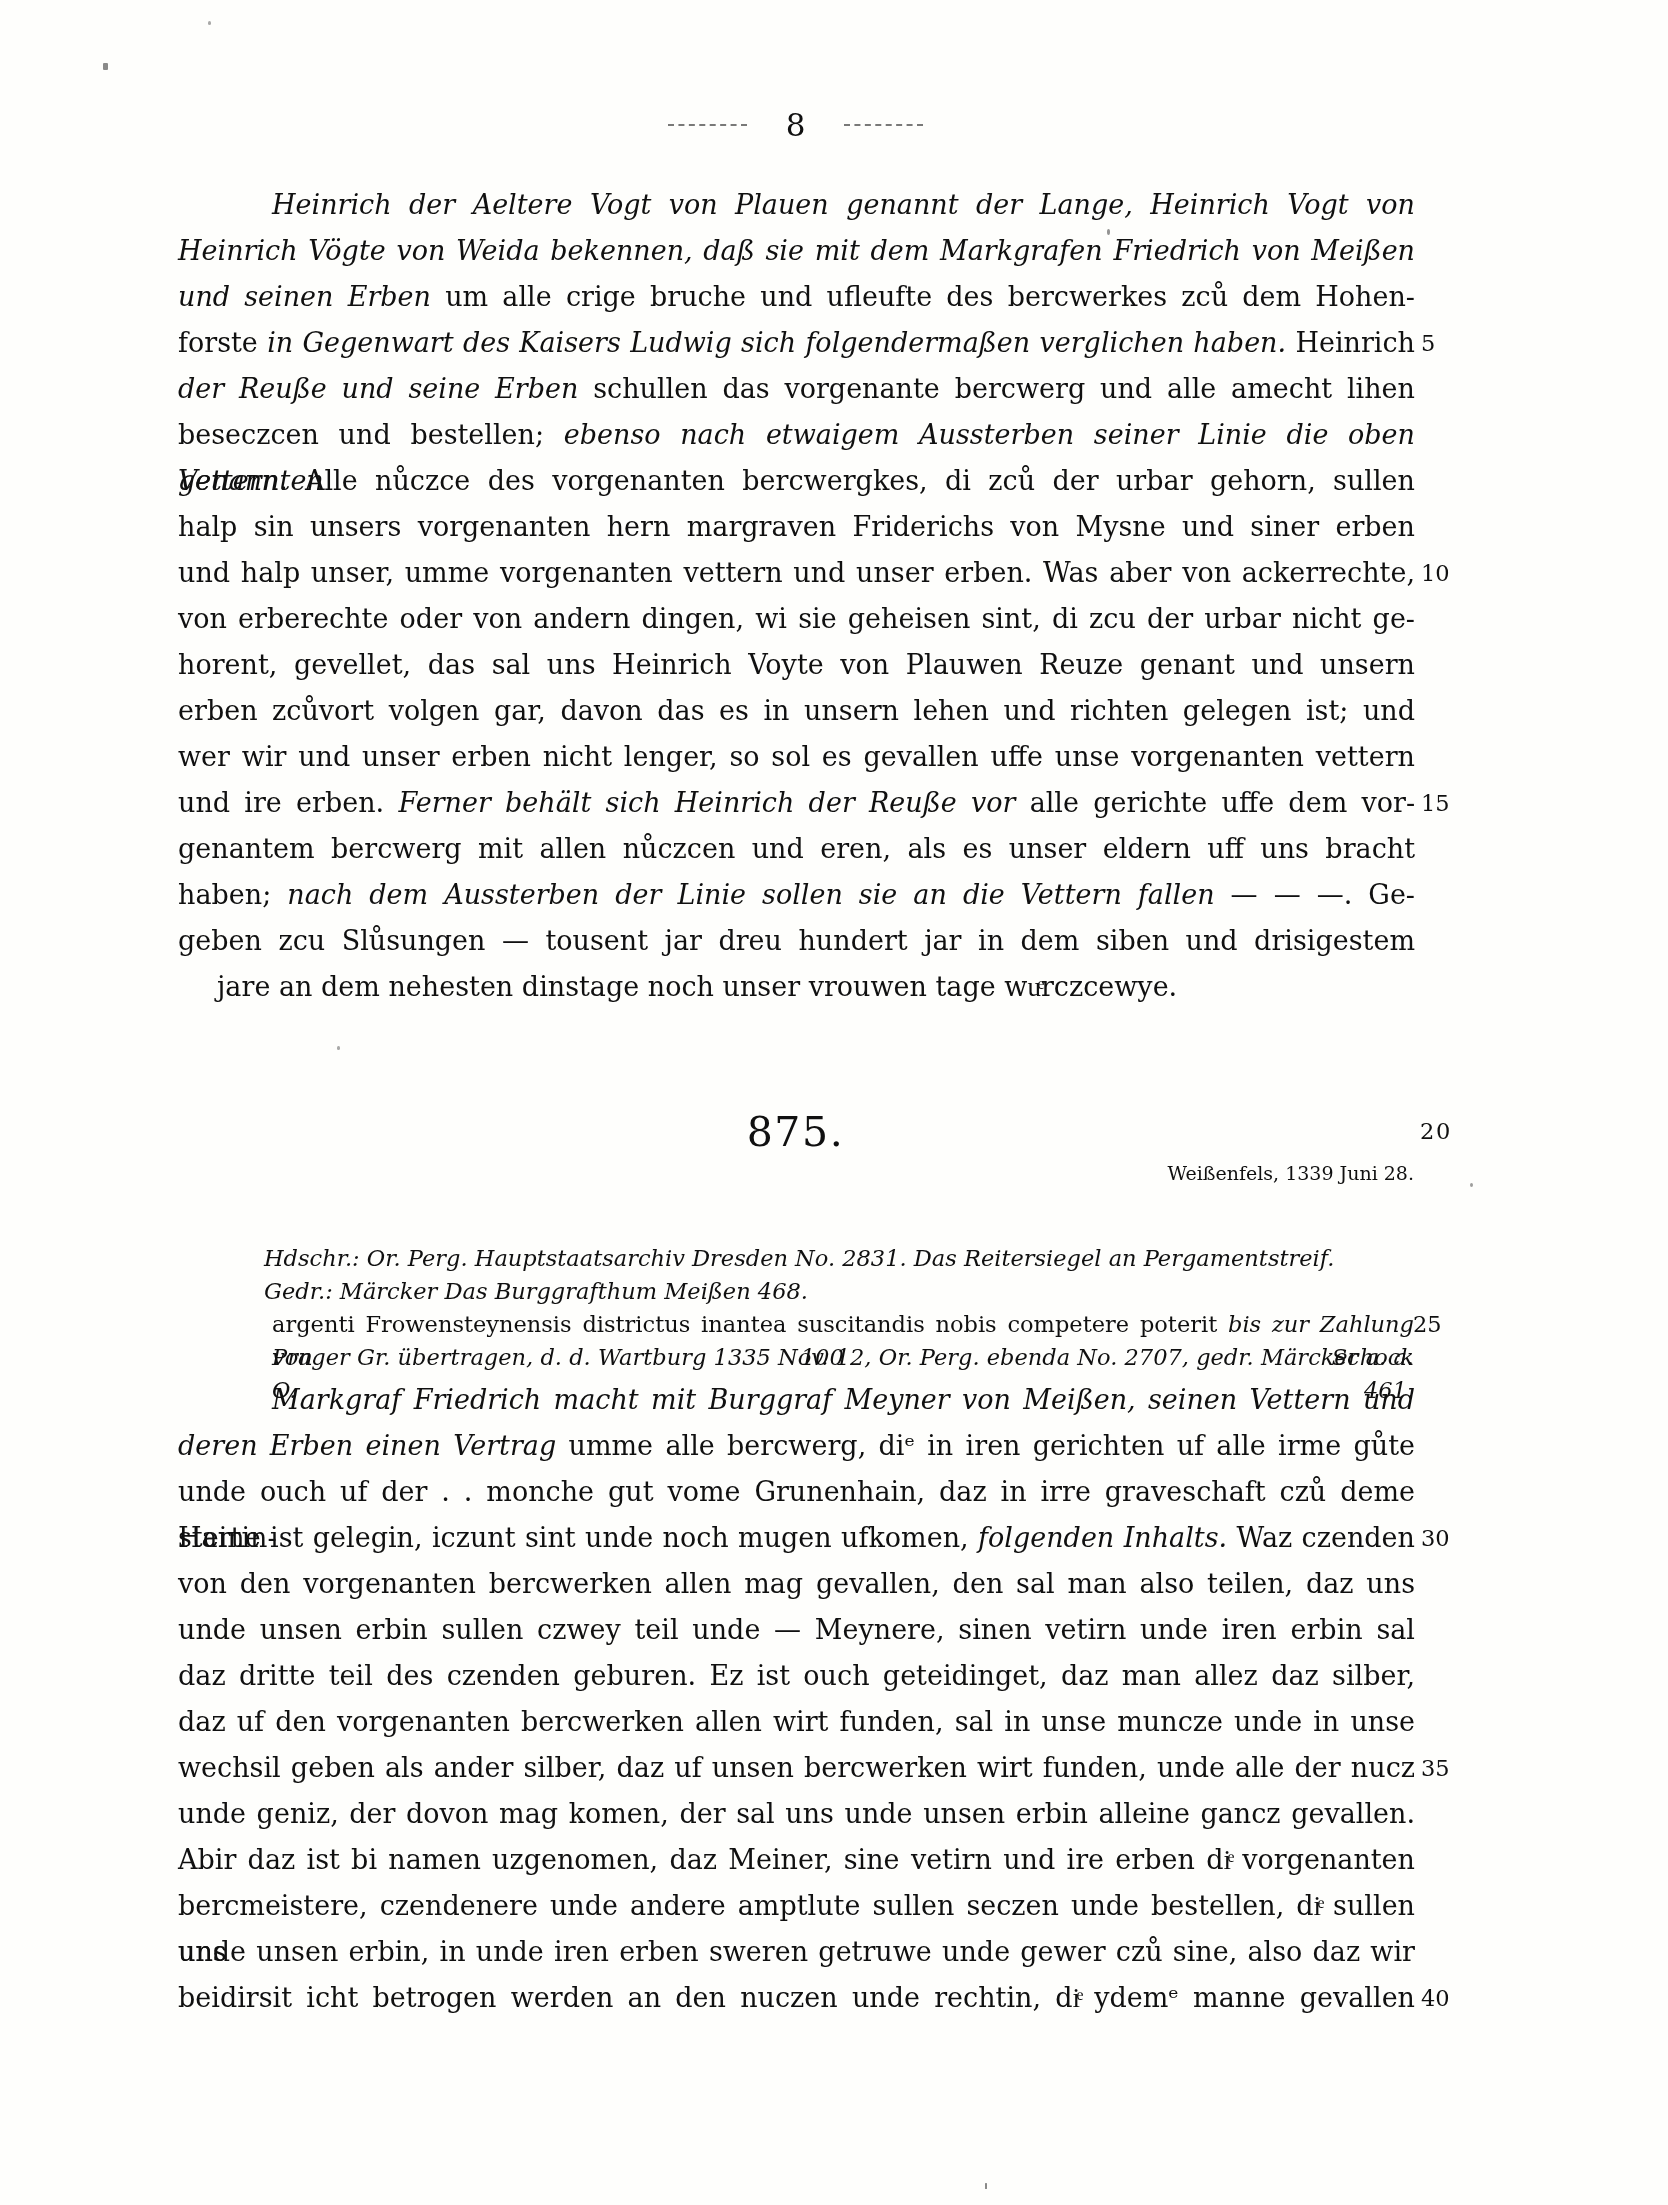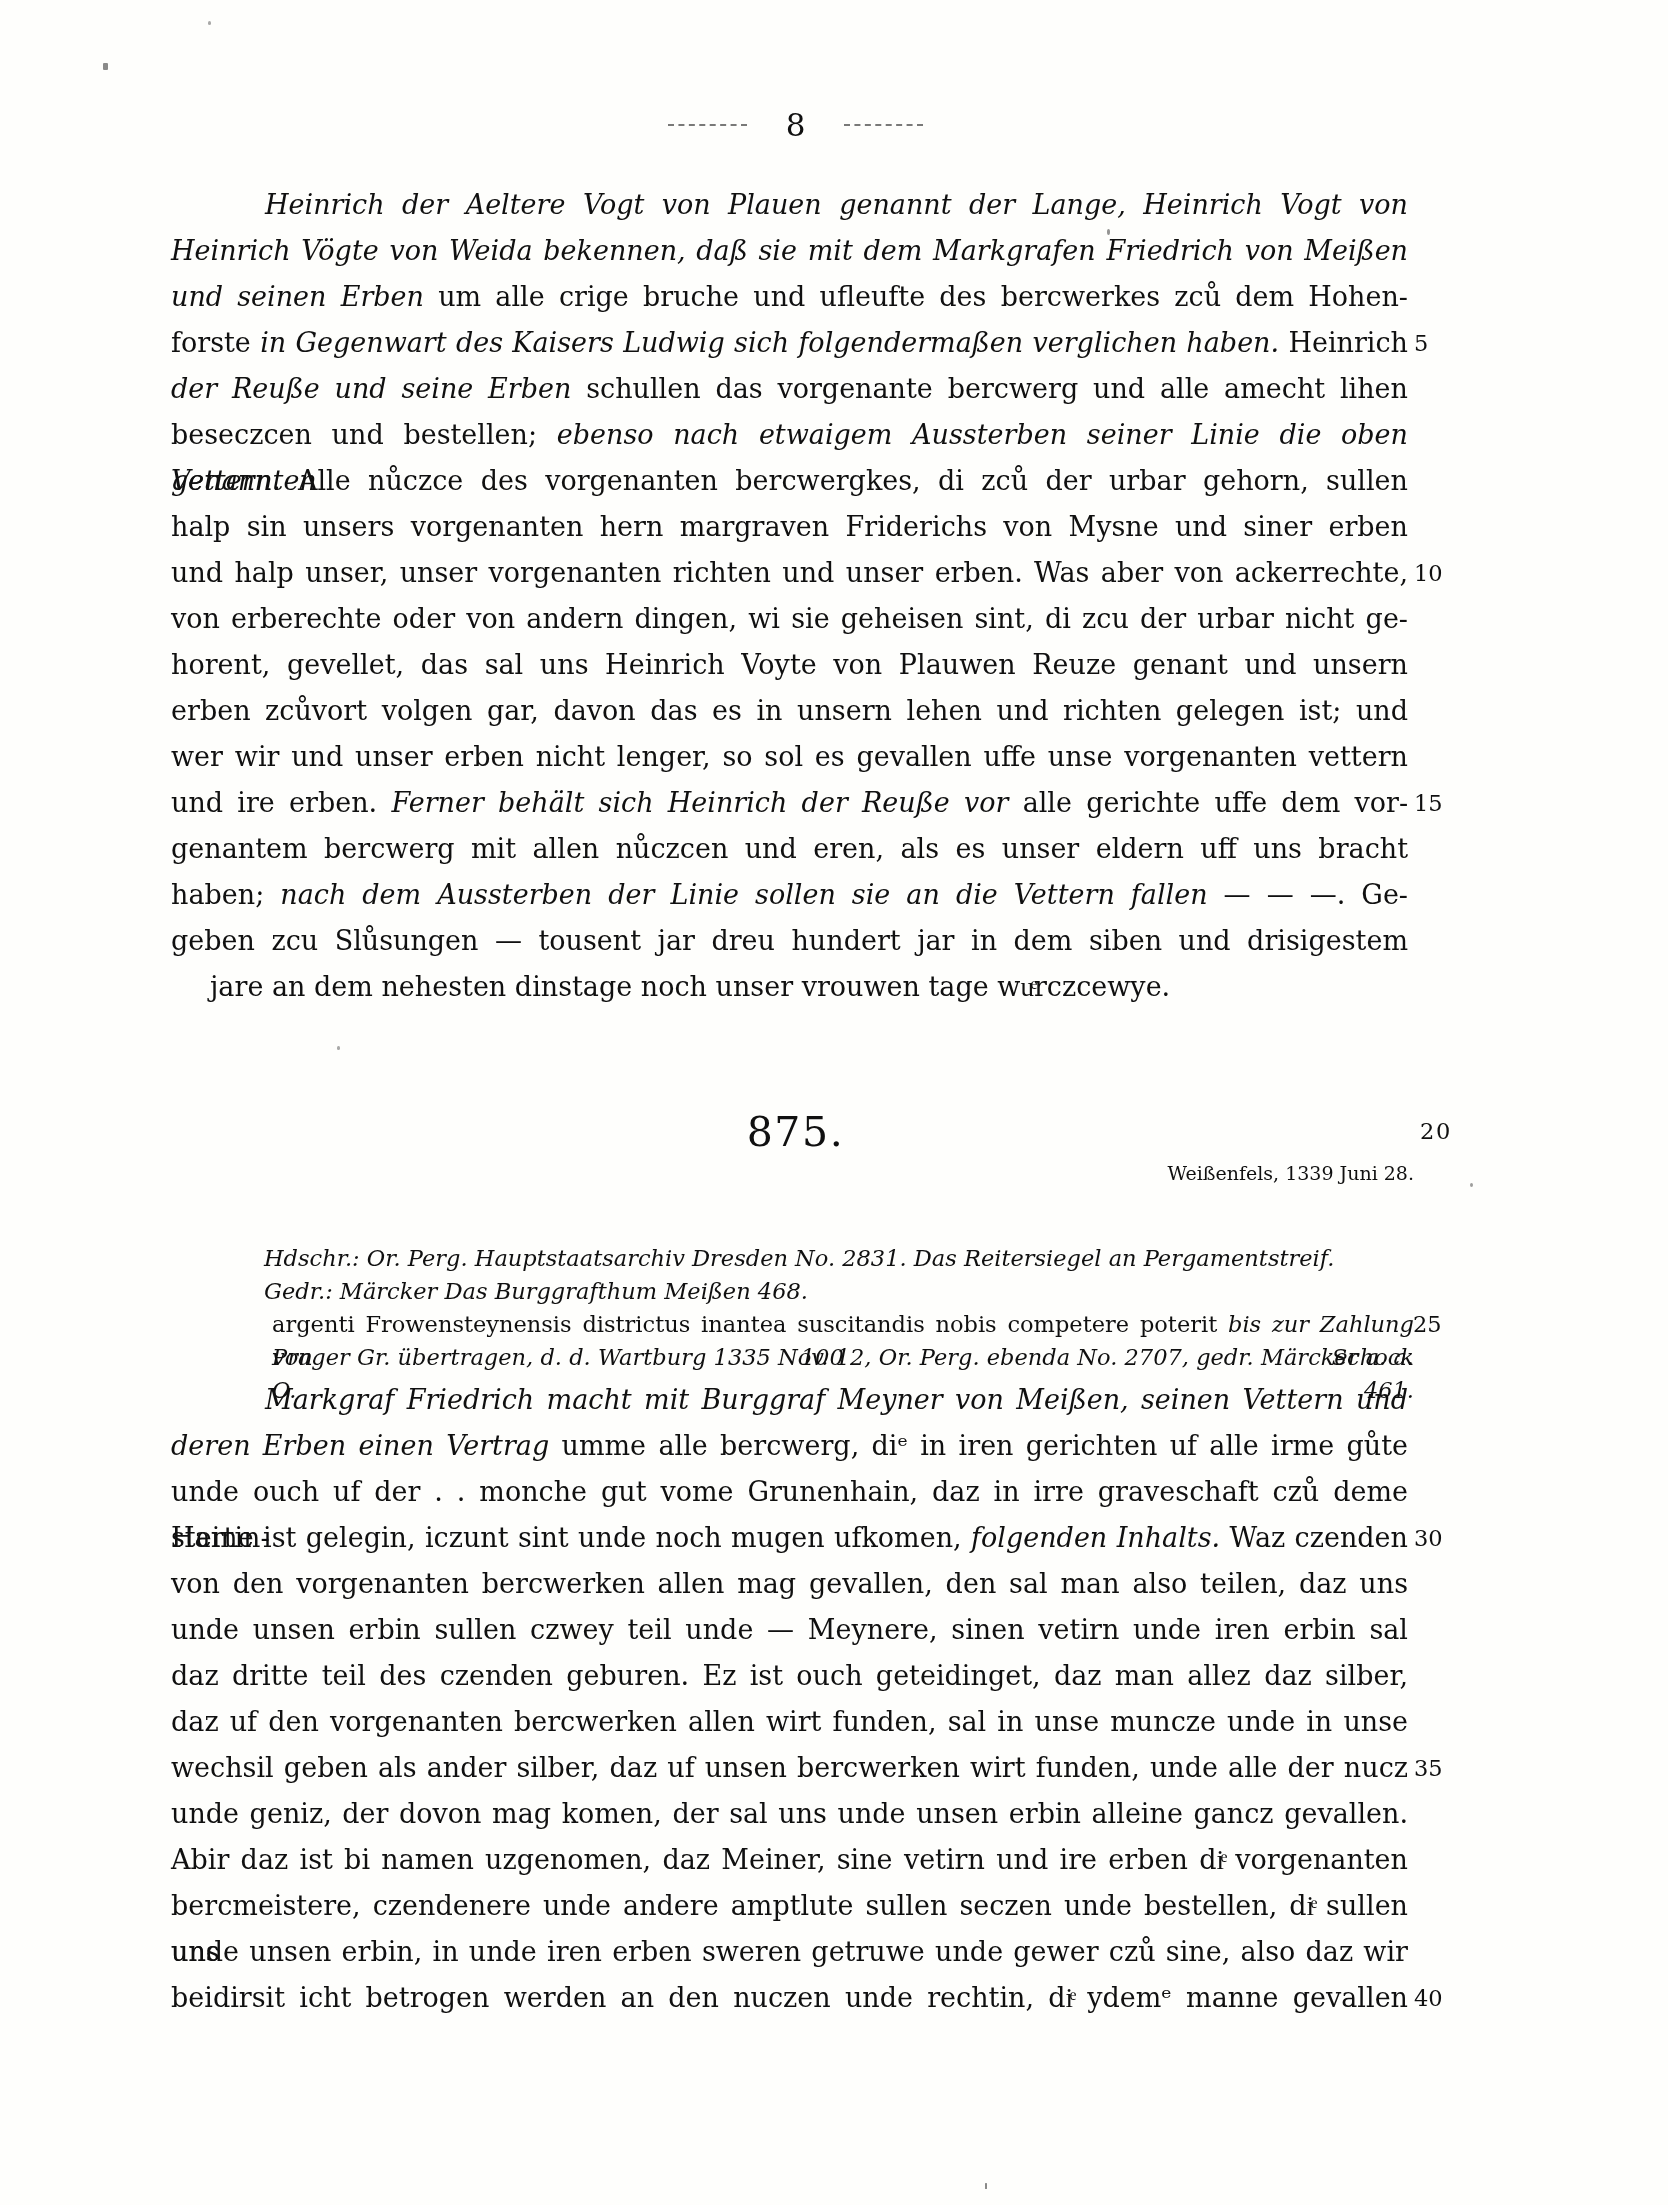--- a/index.html
+++ b/index.html
@@ -12,21 +12,21 @@
     overflow:hidden;
   }
   
   .pagehead{
     position:absolute;top:105px;left:177px;width:1237px;height:40px;
     display:flex;align-items:center;justify-content:center;gap:39px;
   }
   .pagehead .pnum{font-size:31px;line-height:40px;}
   .dash{display:inline-block;width:79px;height:0;border-top:2.1px dashed #4d4d4d;opacity:.75;}
   
-  .block{position:absolute;left:171px;width:1237px;}
+  .block{position:absolute;left:178px;width:1237px;}
   .line{
     position:relative;height:46px;line-height:46px;font-size:27px;
     text-align:justify;text-align-last:justify;
   }
   .line.noj{text-align:left;text-align-last:left;margin-left:39px;}
   .line.indent{text-indent:94px;}
   .it{font-style:italic;}
   .mnum{
     position:absolute;right:-49px;top:0;width:43px;
     font-size:22.5px;line-height:46px;font-style:normal;text-align:left;
@@ -63,21 +63,21 @@
 
   <section id="first-entry" class="block" style="top:182px">
       <div class="line indent"><span class="it">Heinrich der Aeltere Vogt von Plauen genannt der Lange, Heinrich Vogt von</span></div>
       <div class="line"><span class="it">Heinrich Vögte von Weida bekennen, daß sie mit dem Markgrafen Friedrich von Meißen</span></div>
       <div class="line"><span class="it">und seinen Erben</span><span> um alle crige bruche und ufleufte des bercwerkes zců dem Hohen-</span></div>
       <div class="line"><span>forste </span><span class="it">in Gegenwart des Kaisers Ludwig sich folgendermaßen verglichen haben.</span><span> Heinrich</span><span class="mnum">5</span></div>
       <div class="line"><span class="it">der Reuße und seine Erben</span><span> schullen das vorgenante bercwerg und alle amecht lihen</span></div>
       <div class="line"><span>beseczcen und bestellen; </span><span class="it">ebenso nach etwaigem Aussterben seiner Linie die oben genannten</span></div>
       <div class="line"><span class="it">Vettern.</span><span> Alle nůczce des vorgenanten bercwergkes, di zců der urbar gehorn, sullen</span></div>
       <div class="line"><span>halp sin unsers vorgenanten hern margraven Friderichs von Mysne und siner erben</span></div>
-      <div class="line"><span>und halp unser, unser vorgenanten richten und unser erben. Was aber von ackerrechte,</span><span class="mnum">10</span></div>
+      <div class="line"><span>und halp unser, umme vorgenanten vettern und unser erben. Was aber von ackerrechte,</span><span class="mnum">10</span></div>
       <div class="line"><span>von erberechte oder von andern dingen, wi sie geheisen sint, di zcu der urbar nicht ge-</span></div>
       <div class="line"><span>horent, gevellet, das sal uns Heinrich Voyte von Plauwen Reuze genant und unsern</span></div>
       <div class="line"><span>erben zcůvort volgen gar, davon das es in unsern lehen und richten gelegen ist; und</span></div>
       <div class="line"><span>wer wir und unser erben nicht lenger, so sol es gevallen uffe unse vorgenanten vettern</span></div>
       <div class="line"><span>und ire erben. </span><span class="it">Ferner behält sich Heinrich der Reuße vor</span><span> alle gerichte uffe dem vor-</span><span class="mnum">15</span></div>
       <div class="line"><span>genantem bercwerg mit allen nůczcen und eren, als es unser eldern uff uns bracht</span></div>
       <div class="line"><span>haben; </span><span class="it">nach dem Aussterben der Linie sollen sie an die Vettern fallen</span><span> — — —. Ge-</span></div>
       <div class="line"><span>geben zcu Slůsungen — tousent jar dreu hundert jar in dem siben und drisigestem</span></div>
       <div class="line noj"><span>jare an dem nehesten dinstage noch unser vrouwen tage wuͤrczcewye.</span></div>
     </section>

